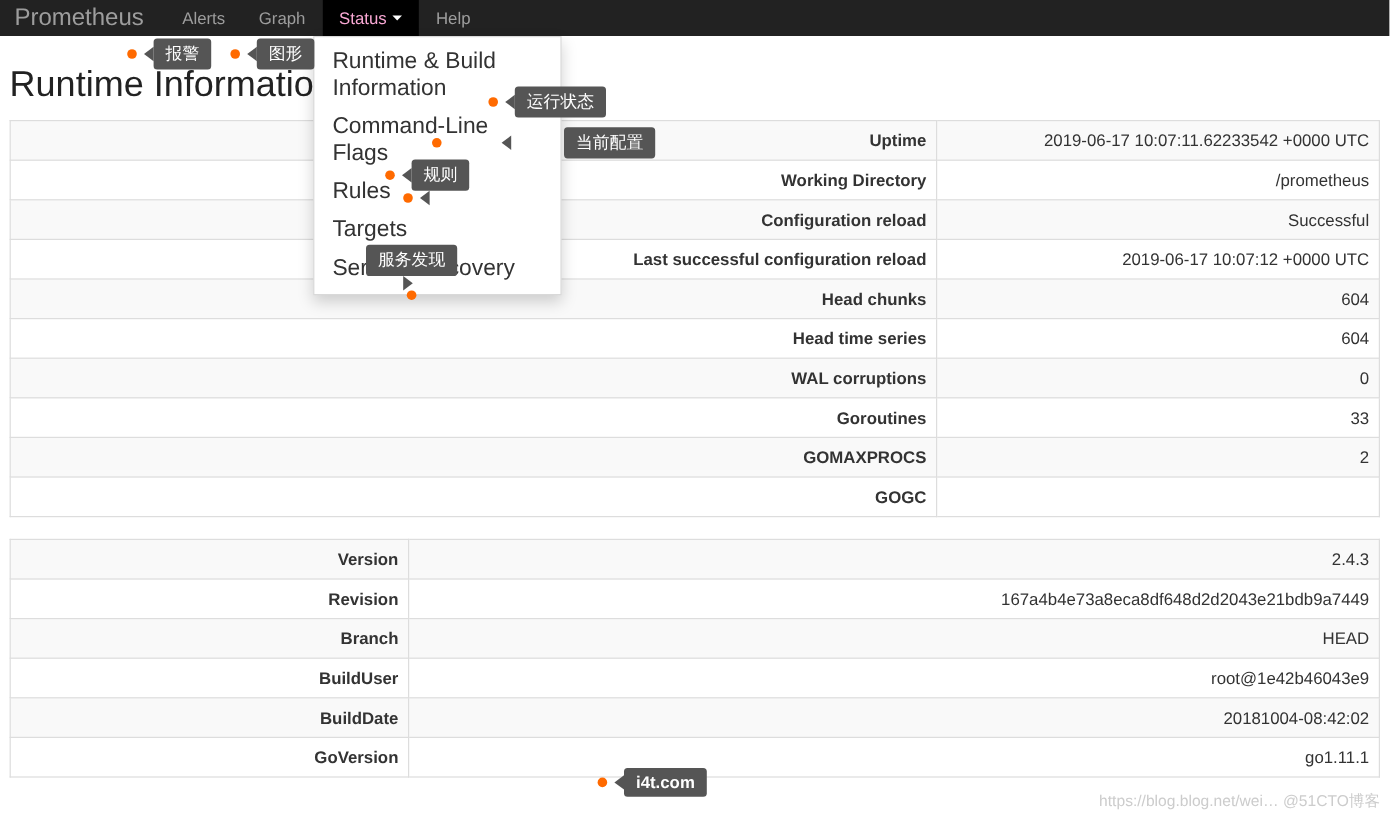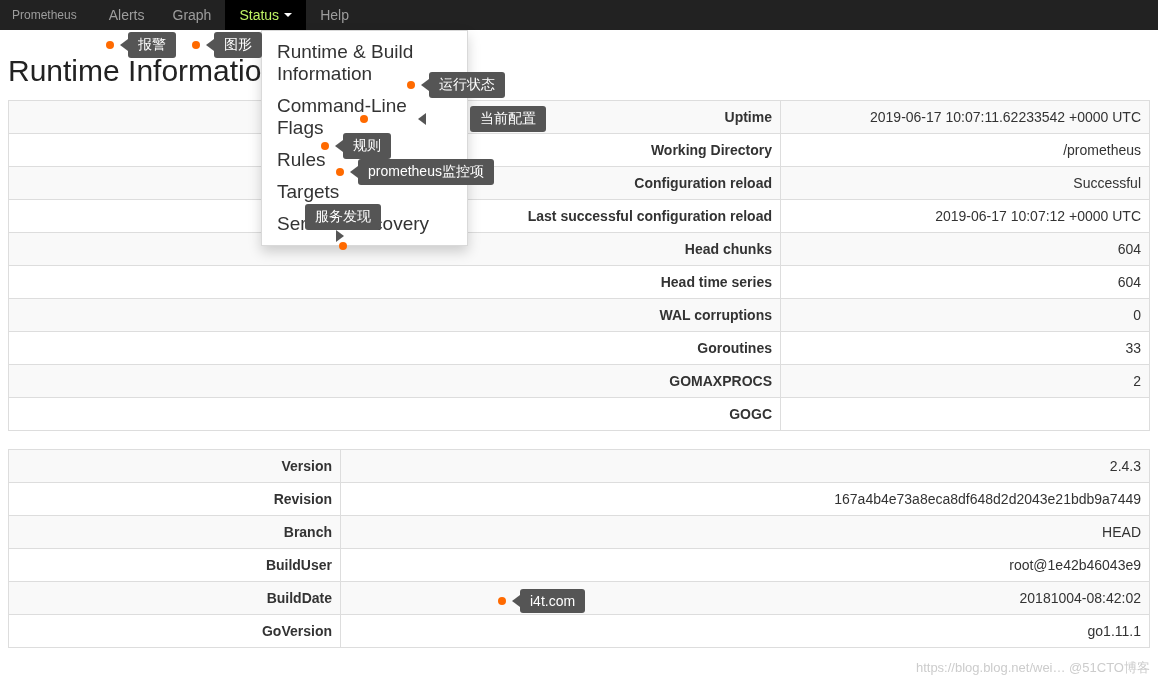--- a/index.html
+++ b/index.html
@@ -16,35 +16,35 @@
   
   .navbar {
     background: #222;
     height: 30px;
     display: flex;
     align-items: center;
     padding: 0 12px;
   }
   .navbar .brand {
     color: #9d9d9d;
-    font-size: 12px;
+    font-size: 20px;
     margin-right: 18px;
   }
   .navbar .nav-item {
     color: #9d9d9d;
     font-size: 14px;
     padding: 0 14px;
     height: 30px;
     display: flex;
     align-items: center;
     cursor: pointer;
   }
   .navbar .nav-item.active {
     background: #000;
-    color: #bef264;
+    color: #f9a8d4;
   }
   .caret {
     margin-left: 5px;
     display: inline-block;
     width: 0; height: 0;
     border-left: 4px solid transparent;
     border-right: 4px solid transparent;
     border-top: 4px solid #fff;
   }
   
@@ -253,26 +253,25 @@
   <span class="bubble">当前配置</span>
 </div>
 <div class="ann right" style="top:133px; left:321px;">
   <span class="dot"></span>
     <span class="arrow"></span>
   <span class="bubble">规则</span>
 </div>
 <div class="ann right" style="top:159px; left:336px;">
   <span class="dot"></span>
     <span class="arrow"></span>
-  <span class="bubble">prometheus监控项</span>
 </div>
 <div class="ann left" style="top:204px; left:305px;flex-direction:column;">
   <span class="bubble">服务发现</span>
   <span class="arrow"></span>
     <span class="dot"></span>
 </div>
-<div class="ann right" style="top:589px; left:498px;">
+<div class="ann right" style="top:640px; left:498px;font-weight:bold;">
   <span class="dot"></span>
     <span class="arrow"></span>
   <span class="bubble">i4t.com</span>
 </div>
 
 <div class="watermark">https://blog.blog.net/wei… @51CTO博客</div>
 
 </body></html>

